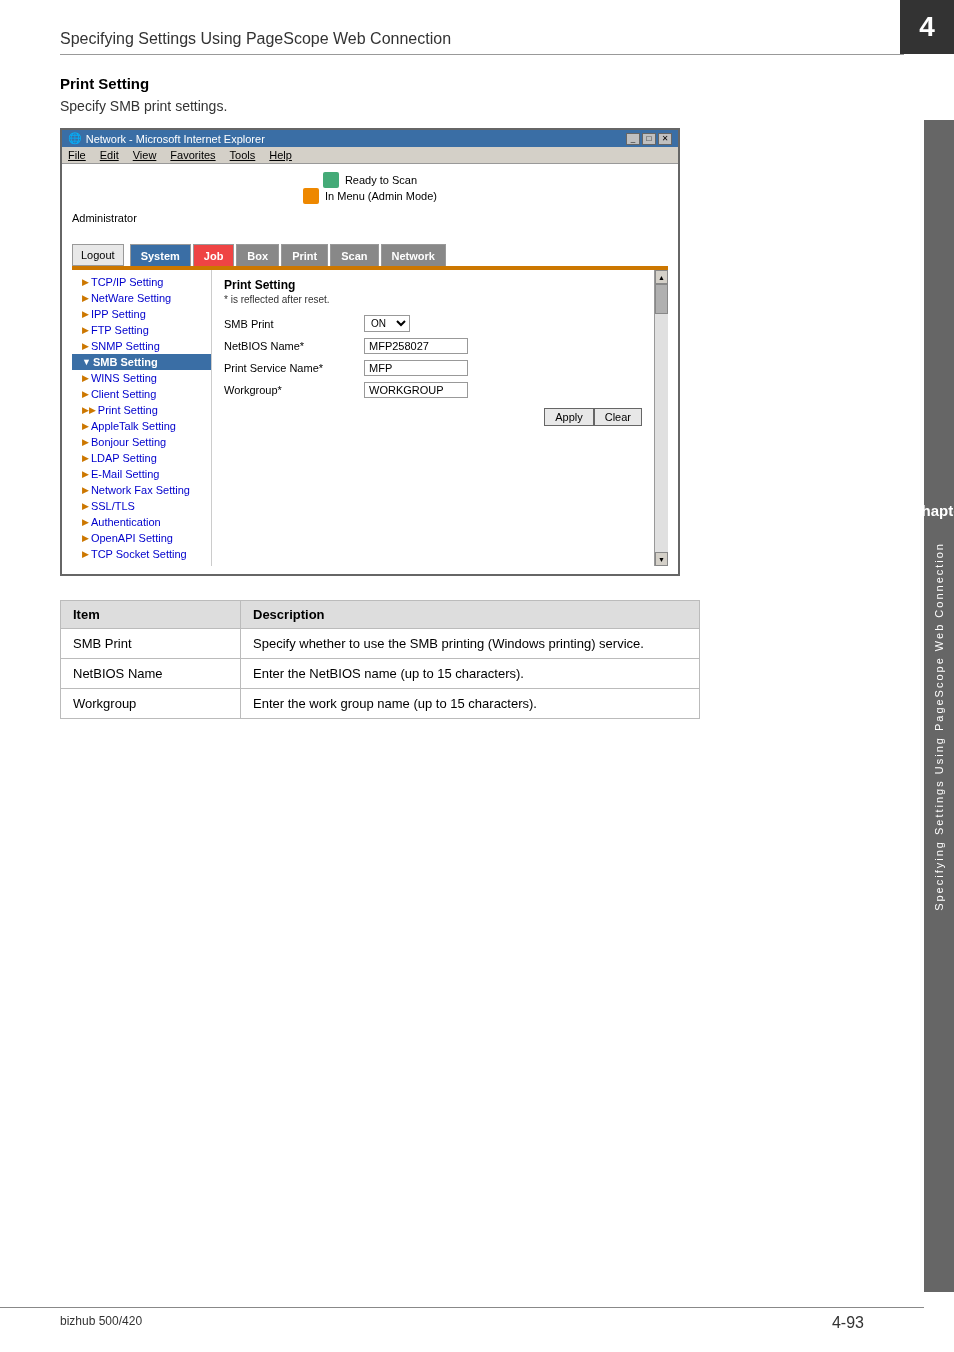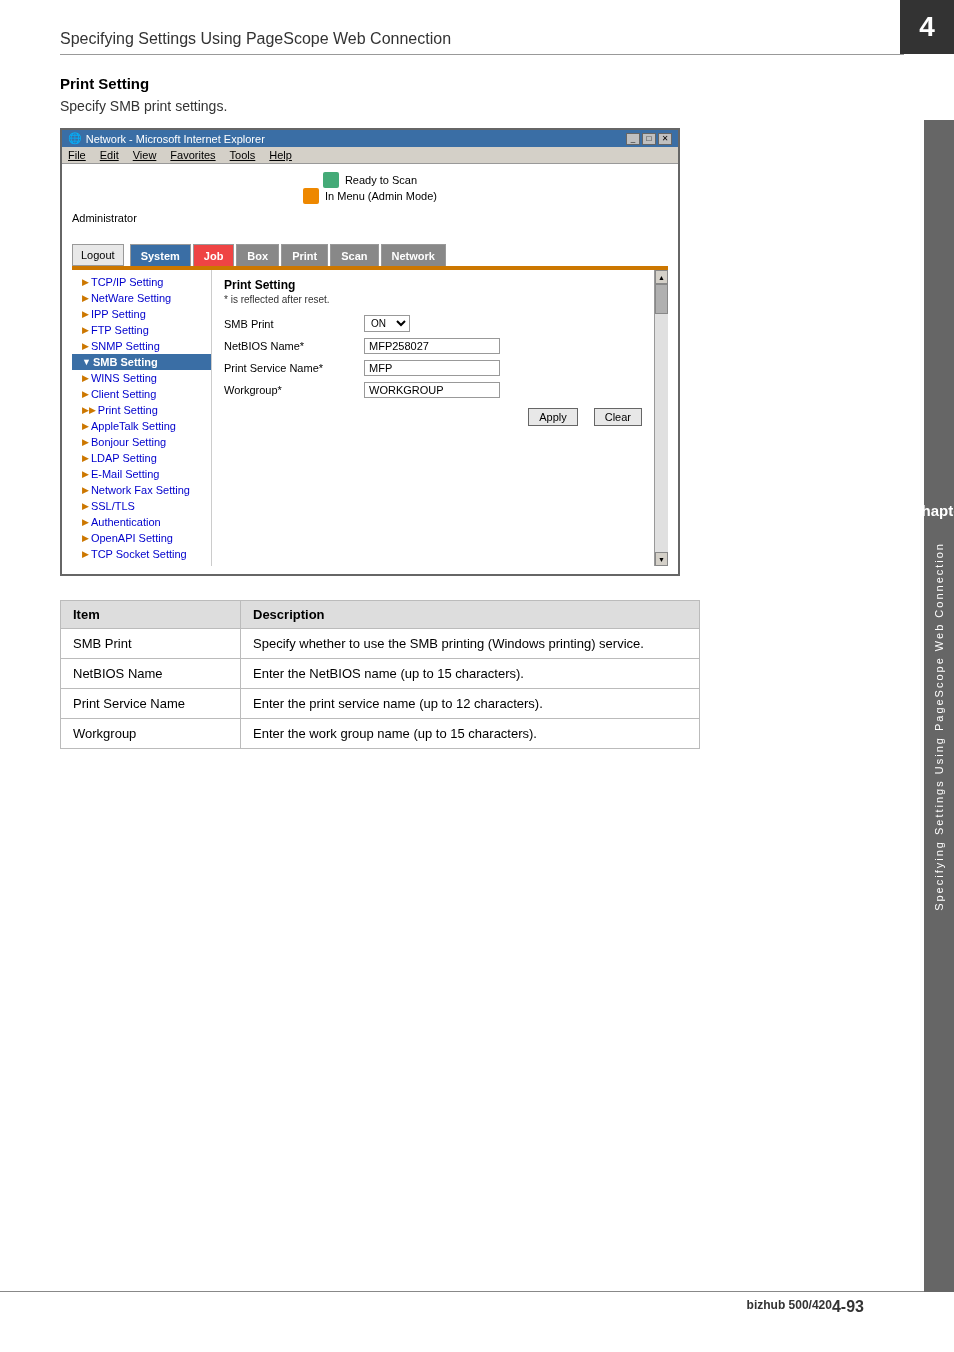--- a/index.html
+++ b/index.html
@@ -263,27 +263,27 @@
       padding: 1px 2px;
       border: 1px solid #999;
       background: #fff;
     }
 
     .form-input {
       font-size: 11px;
       padding: 1px 4px;
       border: 1px solid #999;
       background: #fff;
-      width: 136px;
+      width: 104px;
     }
 
     .btn-row {
       display: flex;
       justify-content: flex-end;
-      gap: 16px;
+      gap: 0;
       margin-top: 10px;
     }
 
     .btn {
       padding: 2px 10px;
       font-size: 11px;
       border: 1px solid #666;
       background: #e8e8e8;
       cursor: pointer;
     }
@@ -348,25 +348,24 @@
       font-weight: normal;
     }
 
     
     .page-footer {
       position: absolute;
       bottom: 20px;
       left: 0;
       right: 30px;
       display: flex;
-      justify-content: flex-end;
-      padding: 16px 60px;
+      justify-content: space-between;
+      padding: 0 60px;
       border-top: 1px solid #888;
       padding-top: 6px;
-      font-weight: bold;
     }
 
     .footer-model {
       font-size: 12px;
       color: #333;
     }
 
     .footer-page {
       font-size: 16px;
       color: #333;
@@ -551,24 +550,20 @@
     <tbody>
       <tr>
         <td>SMB Print</td>
         <td>Specify whether to use the SMB printing (Windows printing) service.</td>
       </tr>
       <tr>
         <td>NetBIOS Name</td>
         <td>Enter the NetBIOS name (up to 15 characters).</td>
       </tr>
       <tr>
-        <td>Print Service Name</td>
-        <td>Enter the print service name (up to 12 characters).</td>
-      </tr>
-      <tr>
         <td>Workgroup</td>
         <td>Enter the work group name (up to 15 characters).</td>
       </tr>
     </tbody>
   </table>
 </div>
 
 <div class="page-footer">
   <span class="footer-model">bizhub 500/420</span>
   <span class="footer-page">4-93</span>

